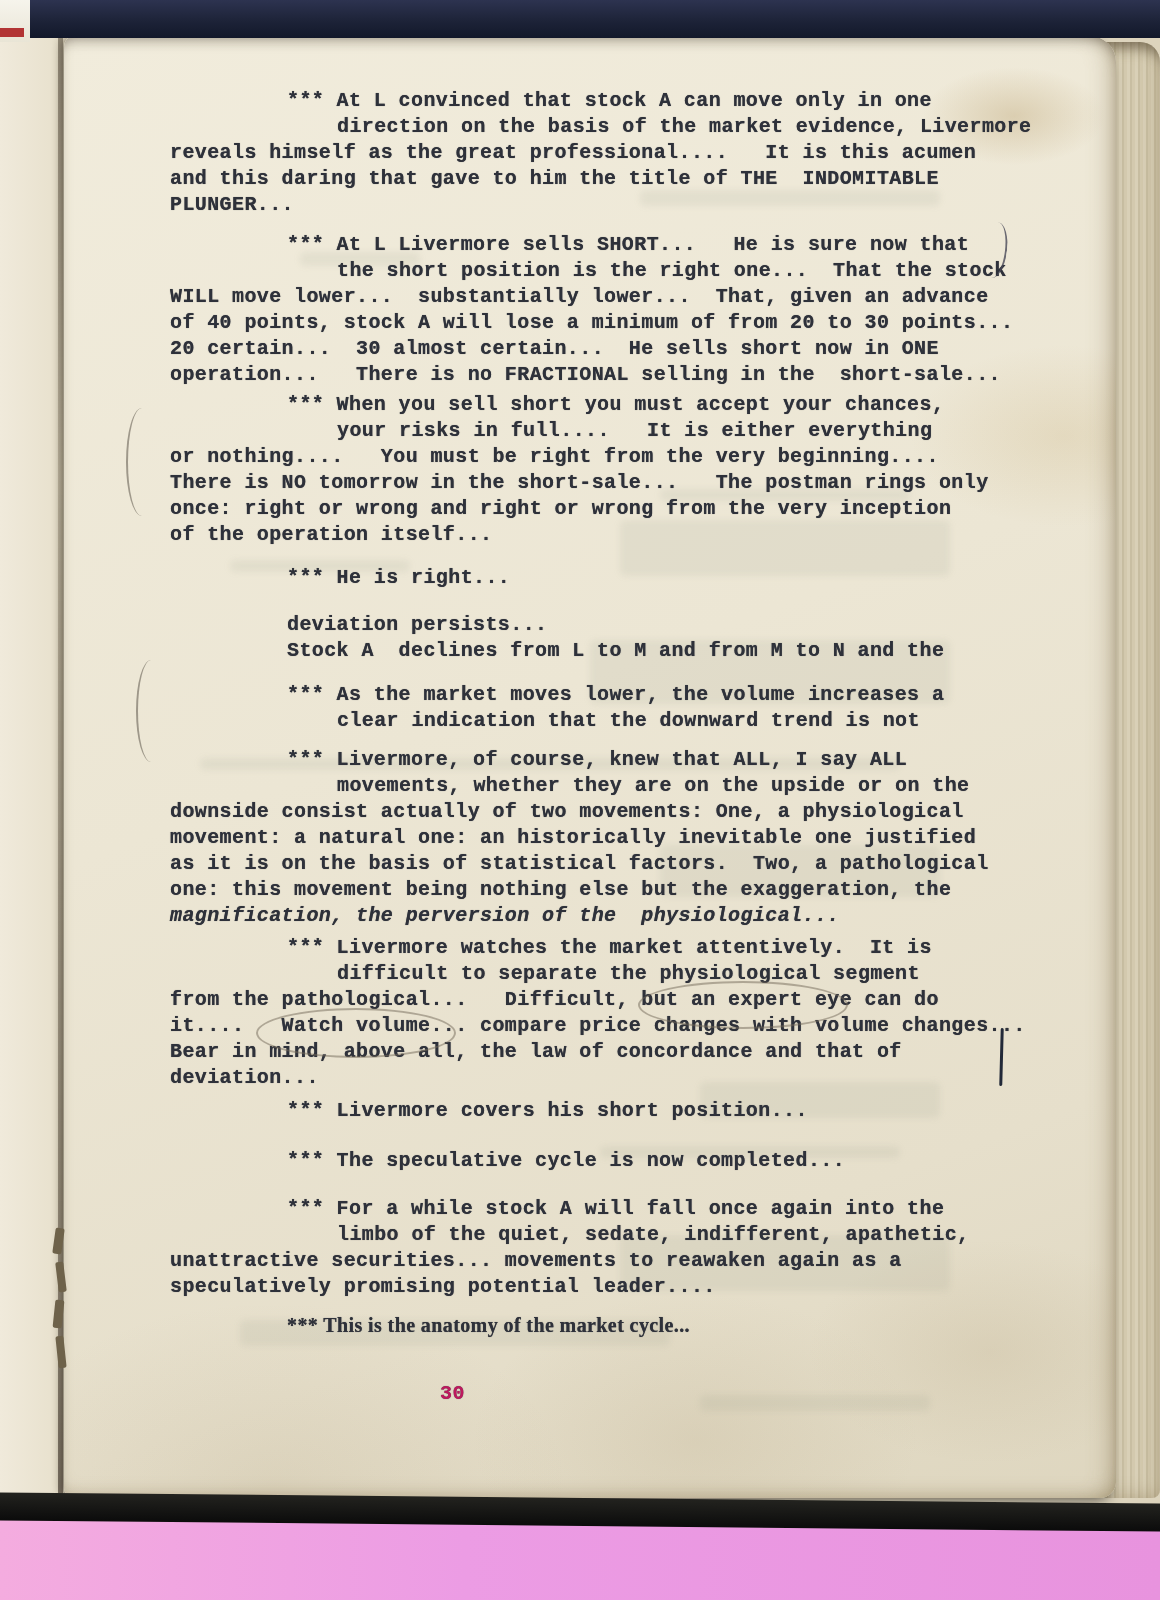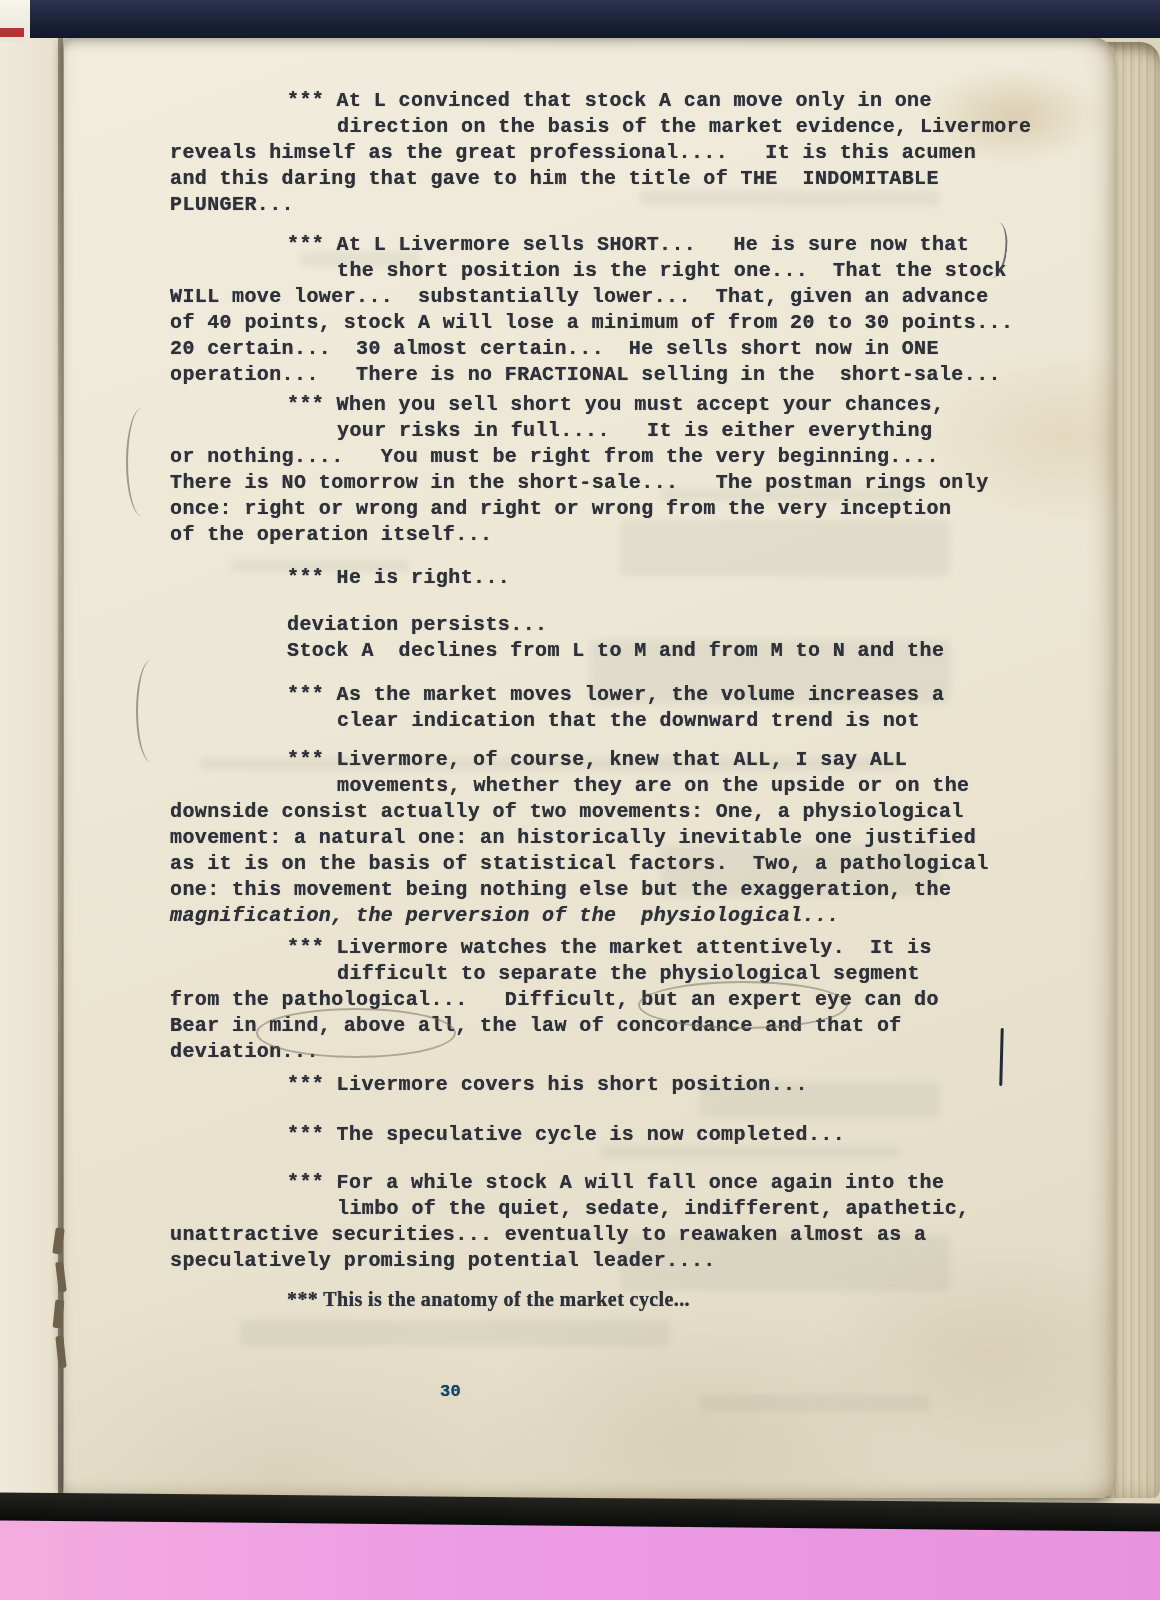--- a/index.html
+++ b/index.html
@@ -48,22 +48,22 @@
 
   
   .ghost{position:absolute;background:rgba(128,140,114,.10);filter:blur(3px);
          border-radius:6px;z-index:4;}
 
   
   .text-block{position:absolute;left:170px;top:88px;width:860px;z-index:5;
     color:#2e313a;font-family:"Liberation Mono",monospace;font-weight:700;
     font-size:20px;line-height:26px;letter-spacing:.4px;}
   .tline{white-space:pre;text-shadow:0 0 .7px rgba(46,49,58,.9);}
-  .page-number{position:absolute;left:440px;top:1382px;z-index:5;color:#0c4a6e;
-    font-family:"Liberation Mono",monospace;font-weight:700;font-size:17px;
+  .page-number{position:absolute;left:440px;top:1382px;z-index:5;color:#be185d;
+    font-family:"Liberation Mono",monospace;font-weight:700;font-size:20px;
     letter-spacing:.4px;text-shadow:0 0 .7px rgba(46,49,58,.9);}
 
   
   .mark{position:absolute;z-index:6;}
   .paren-left{border-left:2px solid rgba(105,98,86,.6);border-radius:50%;}
   .paren-right{border-right:2.5px solid rgba(72,72,88,.8);border-radius:50%;transform:rotate(7deg);}
   .pen-line{background:#222938;transform:rotate(1.5deg);border-radius:2px;}
   .ellipse{border:2px solid rgba(115,106,90,.5);border-radius:50%;}
 
   
@@ -129,33 +129,34 @@
         <div class="tline" style="padding-left: 0px;">downside consist actually of two movements: One, a physiological</div>
         <div class="tline" style="padding-left: 0px;">movement: a natural one: an historically inevitable one justified</div>
         <div class="tline" style="padding-left: 0px;">as it is on the basis of statistical factors.  Two, a pathological</div>
         <div class="tline" style="padding-left: 0px;">one: this movement being nothing else but the exaggeration, the</div>
         <div class="tline" style="padding-left: 0px; font-style: italic;">magnification, the perversion of the  physiological...</div>
       </div>
       <div style="margin-top: 6px;">
         <div class="tline" style="padding-left: 117px;">*** Livermore watches the market attentively.  It is</div>
         <div class="tline" style="padding-left: 167px;">difficult to separate the physiological segment</div>
         <div class="tline" style="padding-left: 0px;">from the pathological...   Difficult, but an expert eye can do</div>
+        <div class="tline" style="padding-left: 0px;">it....   Watch volume... compare price changes with volume changes...</div>
         <div class="tline" style="padding-left: 0px;">Bear in mind, above all, the law of concordance and that of</div>
         <div class="tline" style="padding-left: 0px;">deviation...</div>
       </div>
       <div style="margin-top: 7px;">
         <div class="tline" style="padding-left: 117px;">*** Livermore covers his short position...</div>
       </div>
       <div style="margin-top: 24px;">
         <div class="tline" style="padding-left: 117px;">*** The speculative cycle is now completed...</div>
       </div>
       <div style="margin-top: 22px;">
         <div class="tline" style="padding-left: 117px;">*** For a while stock A will fall once again into the</div>
         <div class="tline" style="padding-left: 167px;">limbo of the quiet, sedate, indifferent, apathetic,</div>
-        <div class="tline" style="padding-left: 0px;">unattractive securities... eventually to reawaken almost as a</div>
+        <div class="tline" style="padding-left: 0px;">unattractive securities... movements to reawaken again as a</div>
         <div class="tline" style="padding-left: 0px;">speculatively promising potential leader....</div>
       </div>
       <div style="margin-top: 12px;">
         <div class="tline" style="padding-left: 117px; font-family: Liberation Serif, serif;">*** This is the anatomy of the market cycle...</div>
       </div>
     </div>
 
   <div class="page-number">30</div>
 
   <div class="cover-top"></div>

